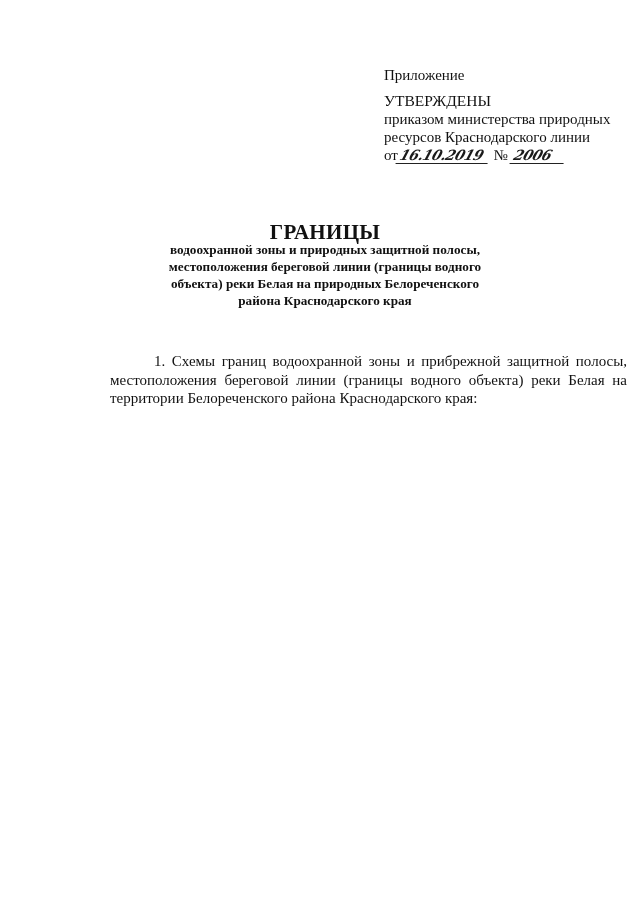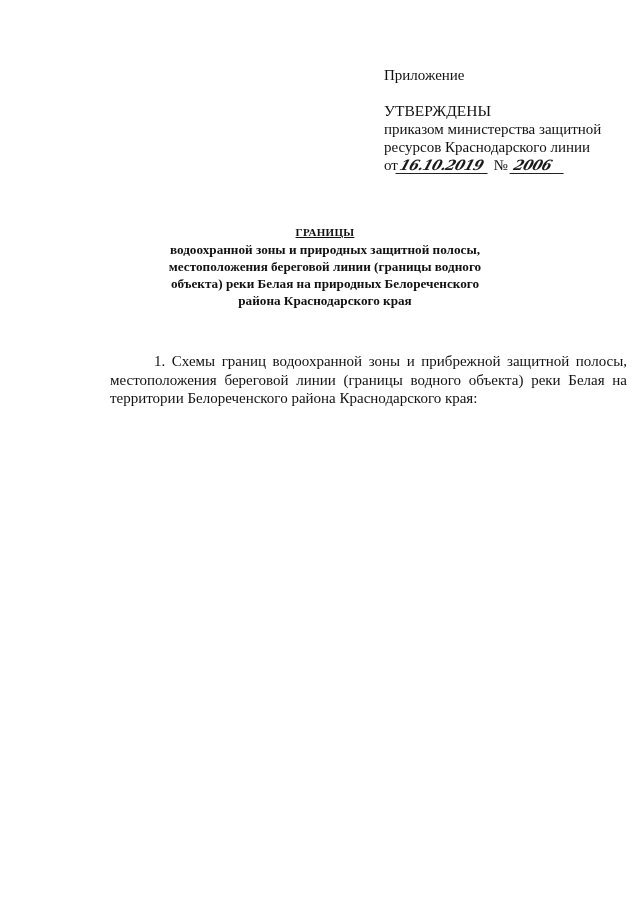--- a/index.html
+++ b/index.html
@@ -17,21 +17,21 @@
     }
     .approval-block {
       position: absolute;
       left: 384px;
       top: 66px;
       width: 250px;
       font-size: 15px;
       line-height: 18px;
     }
     .approval-block .appendix {
-      margin-bottom: 18px;
+      margin-bottom: 8px;
     }
     .approval-block .approved-heading {
       font-size: 15.5px;
     }
     .approval-block .date-line {
       white-space: nowrap;
       position: relative;
     }
     .handwritten {
       display: inline-block;
@@ -51,24 +51,23 @@
 
     .title-block {
       position: absolute;
       left: 150px;
       top: 223px;
       width: 350px;
       text-align: center;
       font-weight: bold;
     }
     .title-block .doc-title {
-      font-size: 11px;
+      font-size: 21px;
       line-height: 18px;
       letter-spacing: 0.3px;
-      text-decoration: underline;
     }
     .title-block .subtitle-line {
       font-size: 13.2px;
       line-height: 17px;
     }
 
     .body-paragraph {
       position: absolute;
       left: 98px;
       top: 340px;
@@ -78,21 +77,21 @@
       text-align: justify;
       text-indent: 44px;
     }
   </style>
 </head>
 <body>
 
 <div class="approval-block">
   <div class="appendix">Приложение</div>
   <div class="approved-heading">УТВЕРЖДЕНЫ</div>
-  <div>приказом министерства защитной</div>
+  <div>приказом министерства природных</div>
   <div>ресурсов Краснодарского линии</div>
   <div class="date-line">
     <span>от</span><span class="handwritten date">16.10.2019</span>
     <span>№</span>
     <span class="handwritten number">2006</span>
   </div>
 </div>
 
 <div class="title-block">
   <div class="doc-title">ГРАНИЦЫ</div>

